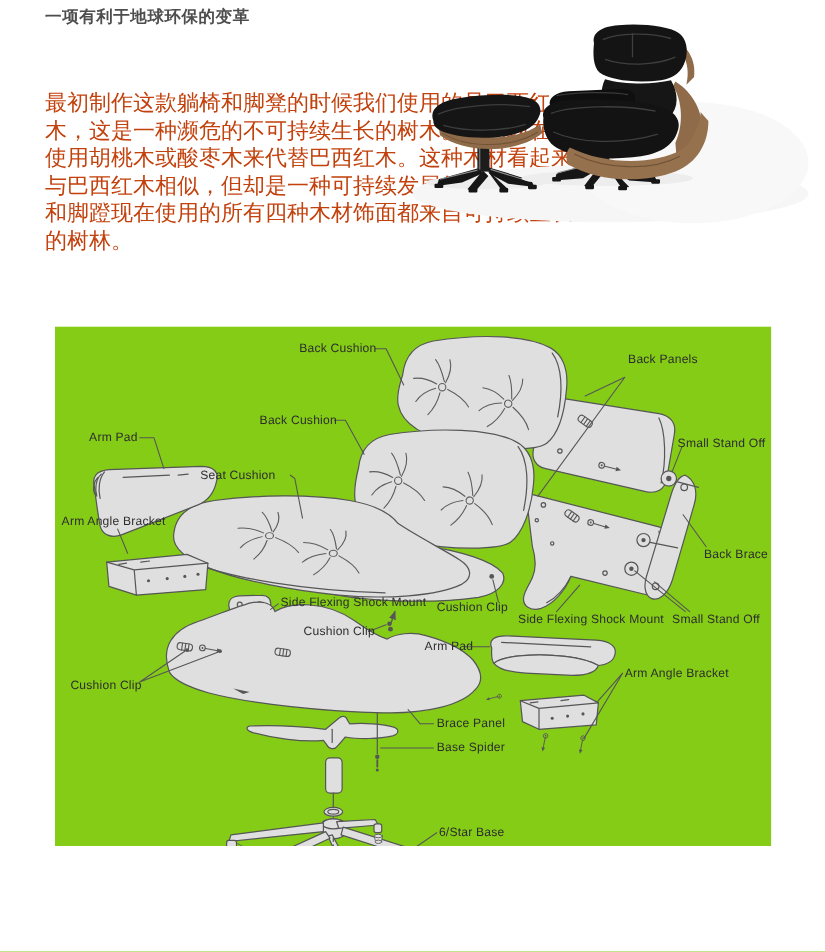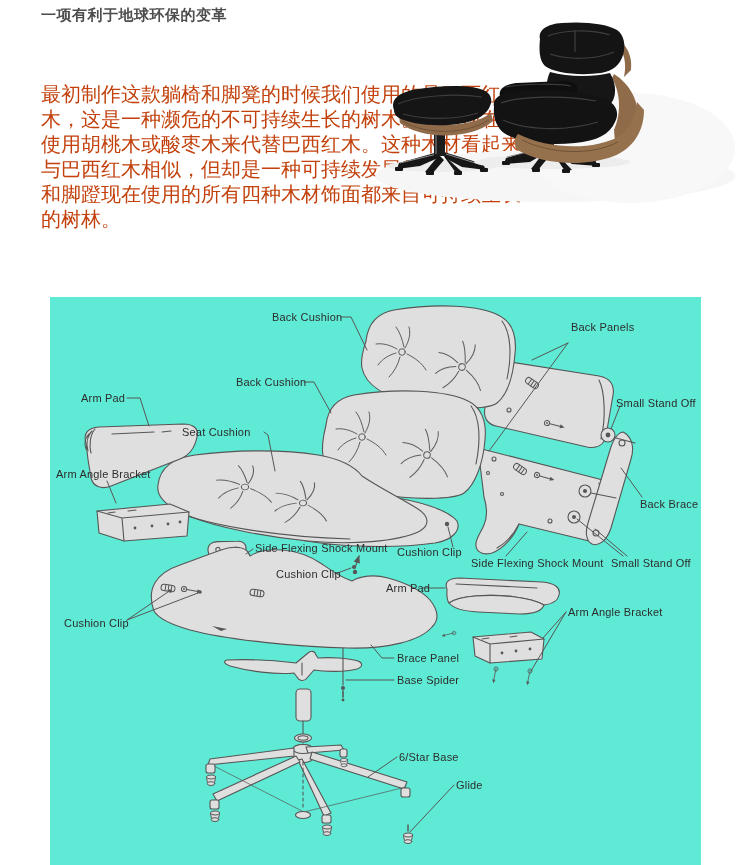--- a/index.html
+++ b/index.html
@@ -1,23 +1,23 @@
 <!DOCTYPE html>
 <html><head>
 <meta charset="utf-8">
 <style>
   html,body{margin:0;padding:0;background:#fff}
-  .page{position:relative;width:750px;height:865px;background:#fff;overflow:hidden;
+  .page{position:relative;width:750px;height:769px;background:#fff;overflow:hidden;
         font-family:"Liberation Sans","DejaVu Sans",sans-serif}
   .title{position:absolute;left:41px;top:6px;margin:0;font-size:15px;font-weight:bold;
          color:#4d4d4d;letter-spacing:.5px}
   .intro{position:absolute;left:41px;top:82px;margin:0;font-size:20px;line-height:25px;
          color:#c2410c;white-space:pre-line}
   .photo{position:absolute;left:370px;top:8px;width:380px;height:212px}
-  .diagram{position:absolute;left:50px;top:297px;width:651px;height:568px;background:#5eead4}
+  .diagram{position:absolute;left:50px;top:297px;width:651px;height:568px;background:#84cc16}
   .diagram svg{position:absolute;left:0;top:0}
   .dl{position:absolute;font-size:11px;color:#2d2d2d;white-space:nowrap;letter-spacing:.2px}
 </style>
 </head>
 <body>
 
 <div class="page">
 
   <h1 class="title">一项有利于地球环保的变革</h1>
 

